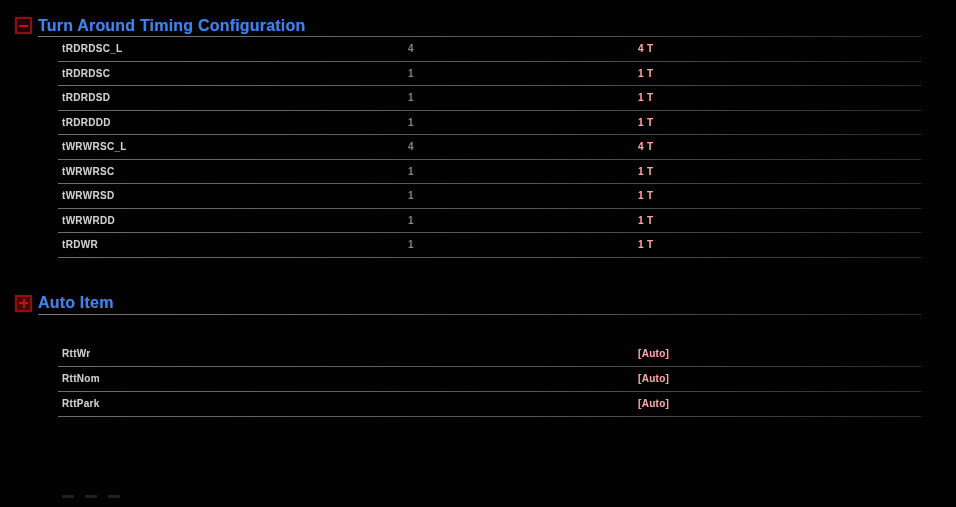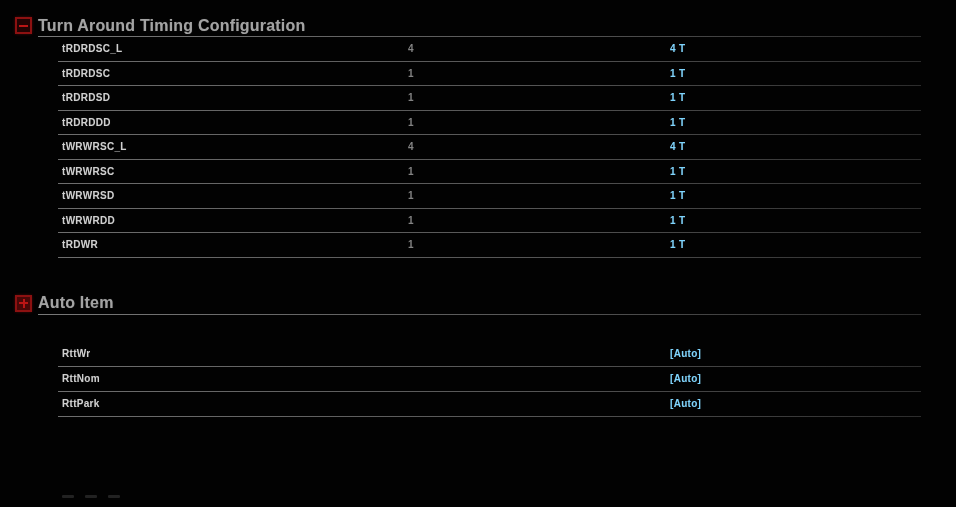--- a/index.html
+++ b/index.html
@@ -47,21 +47,21 @@
     flex: 1; align-self: stretch;
     display: flex; align-items: center;
     position: relative;
   }
   .header-line::after {
     content: ""; position: absolute; left: 0; right: 0; bottom: 0; height: 1px;
     background: linear-gradient(to right, #787878, #575757 55%, #2c2c2c 100%);
   }
   .section-title {
     font-size: 16px;
-    color: #a3a3a3;
+    color: #3b82f6;
     letter-spacing: 0.2px;
     white-space: nowrap;
     text-shadow: 0 0 1px rgba(255,255,255,.25);
     text-align: center;
   }
 
   .rows { }
   .row {
     position: relative;
     height: 24.5px;
@@ -71,21 +71,21 @@
   .row::after {
     content: ""; position: absolute; left: 0; right: 0; bottom: 0; height: 1px;
     background: linear-gradient(to right, #6e6e6e, #555555 55%, #2c2c2c 100%);
   }
   .cell {
     position: absolute; top: 50%; transform: translateY(-55%);
     font-size: 10px; letter-spacing: 0.3px; white-space: nowrap; text-align: center;
   }
   .cell.label   { left: 4px;   color: #cfcfcf; text-shadow: 0 0 1px rgba(255,255,255,.2); }
   .cell.current { left: 350px; color: #838383; }
-  .cell.value   { left: 612px; color: #7dd3fc; text-shadow: 0 0 1px rgba(255,255,255,.15); }
+  .cell.value   { left: 580px; color: #fca5a5; text-shadow: 0 0 1px rgba(255,255,255,.15); }
 
   .clipped-fragment {
     position: absolute; left: 62px; top: 495px; height: 5px;
     display: flex; gap: 11px;
   }
   .clipped-fragment span {
     display: block; width: 12px; height: 3px; background: #222222; border-radius: 1px;
   }
 </style>
 </head>

